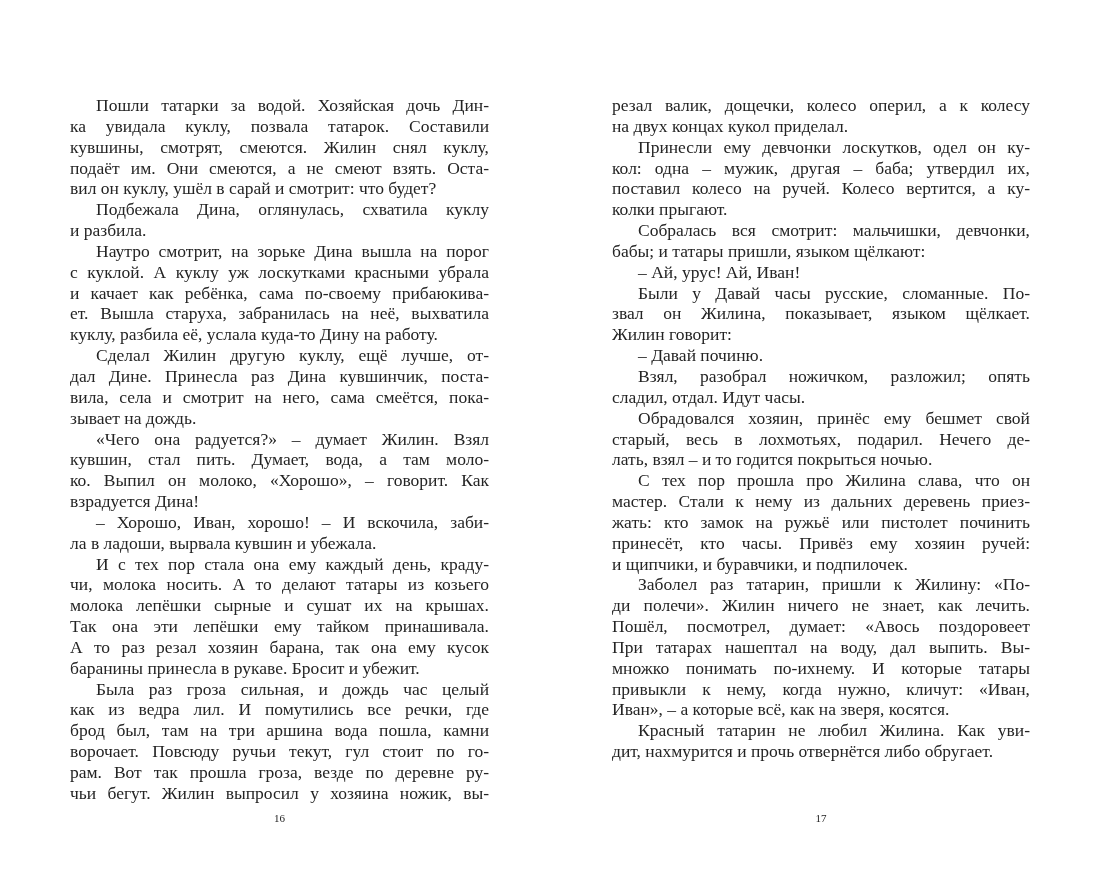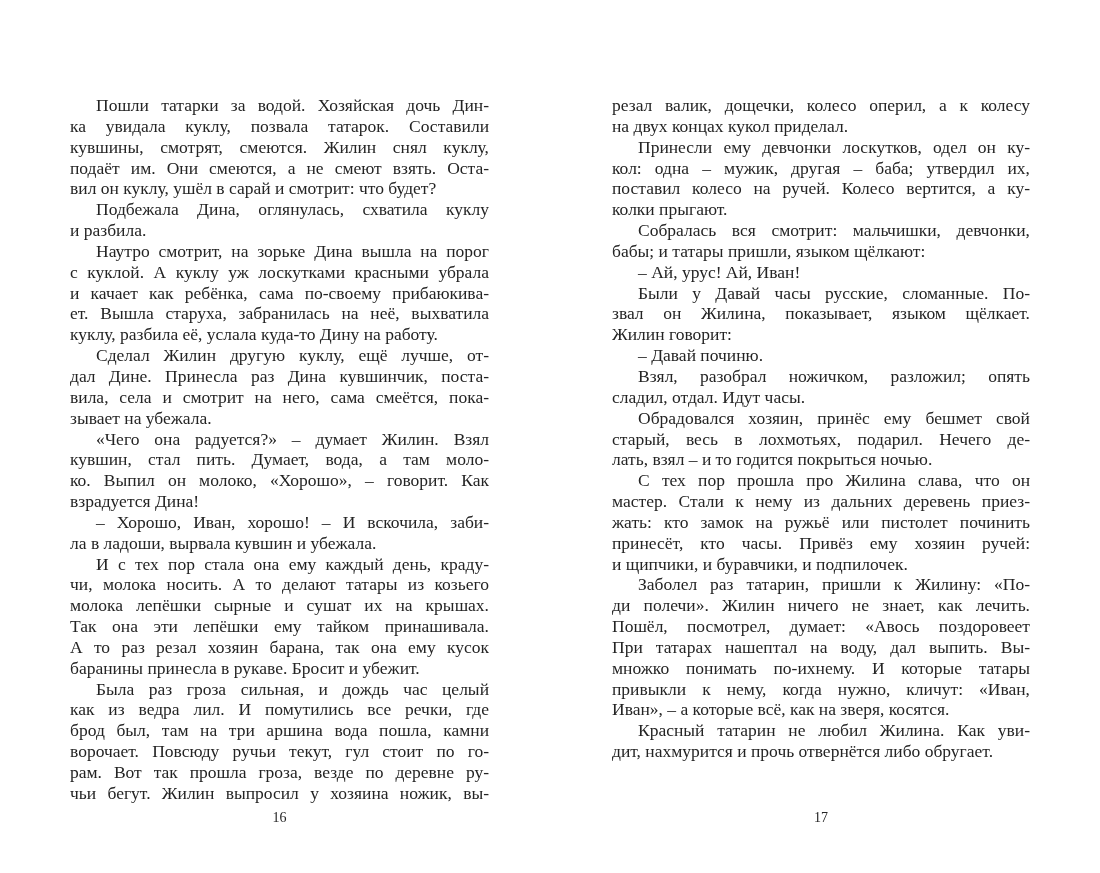--- a/index.html
+++ b/index.html
@@ -50,21 +50,21 @@
   }
   .line.indent {
     text-indent: 26px;
   }
   .page-number {
     position: absolute;
     top: 809px;
     left: 0;
     right: 0;
     text-align: center;
-    font-size: 14px;
+    font-size: 11px;
     line-height: 18px;
   }
 </style>
 </head>
 <body style="background: rgb(255, 255, 255); color: rgb(36, 36, 36);">
 
 <div class="spread">
 
   <div class="page page-left">
     <div class="text-column">
@@ -76,21 +76,21 @@
         <div class="line indent">Подбежала Дина, оглянулась, схватила куклу</div>
         <div class="line end">и разбила.</div>
         <div class="line indent">Наутро смотрит, на зорьке Дина вышла на порог</div>
         <div class="line">с куклой. А куклу уж лоскутками красными убрала</div>
         <div class="line">и качает как ребёнка, сама по-своему прибаюкива-</div>
         <div class="line">ет. Вышла старуха, забранилась на неё, выхватила</div>
         <div class="line end">куклу, разбила её, услала куда-то Дину на работу.</div>
         <div class="line indent">Сделал Жилин другую куклу, ещё лучше, от-</div>
         <div class="line">дал Дине. Принесла раз Дина кувшинчик, поста-</div>
         <div class="line">вила, села и смотрит на него, сама смеётся, пока-</div>
-        <div class="line end">зывает на убежала.</div>
+        <div class="line end">зывает на дождь.</div>
         <div class="line indent">«Чего она радуется?» – думает Жилин. Взял</div>
         <div class="line">кувшин, стал пить. Думает, вода, а там моло-</div>
         <div class="line">ко. Выпил он молоко, «Хорошо», – говорит. Как</div>
         <div class="line end">взрадуется Дина!</div>
         <div class="line indent">– Хорошо, Иван, хорошо! – И вскочила, заби-</div>
         <div class="line end">ла в ладоши, вырвала кувшин и убежала.</div>
         <div class="line indent">И с тех пор стала она ему каждый день, краду-</div>
         <div class="line">чи, молока носить. А то делают татары из козьего</div>
         <div class="line">молока лепёшки сырные и сушат их на крышах.</div>
         <div class="line">Так она эти лепёшки ему тайком принашивала.</div>

